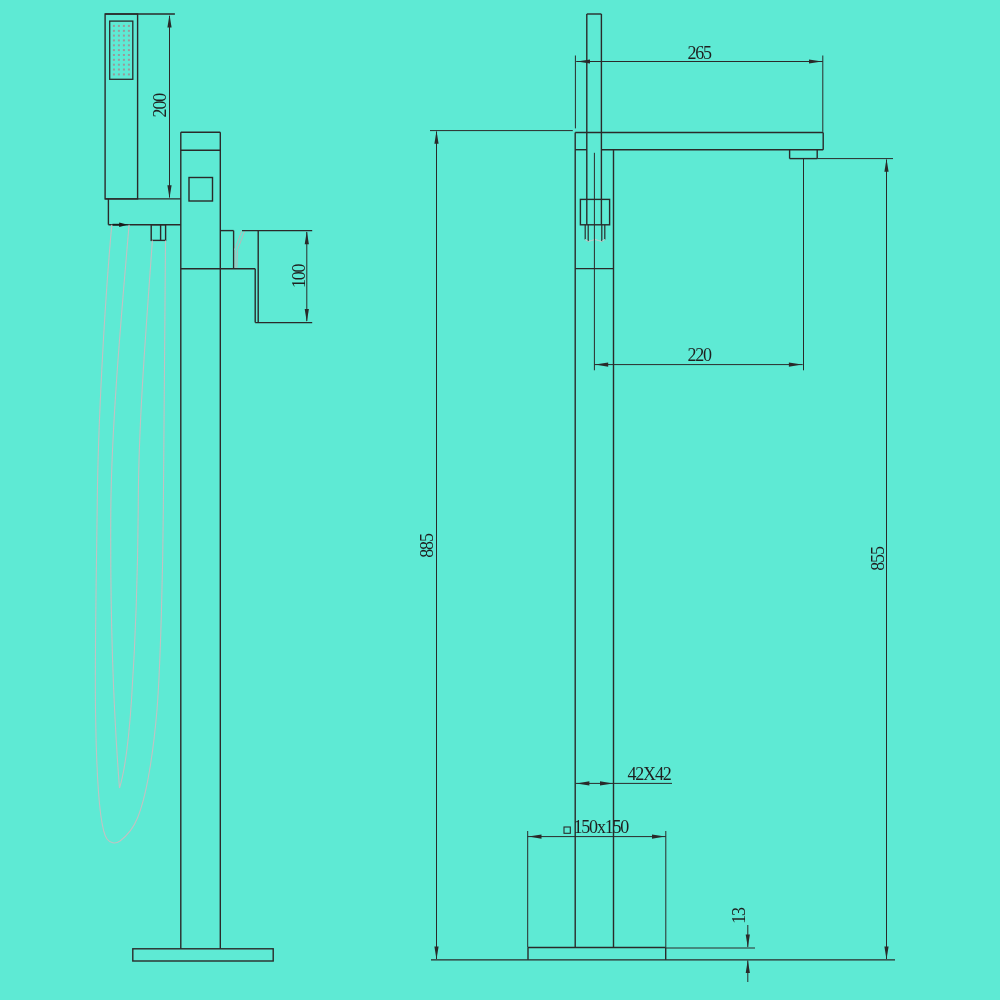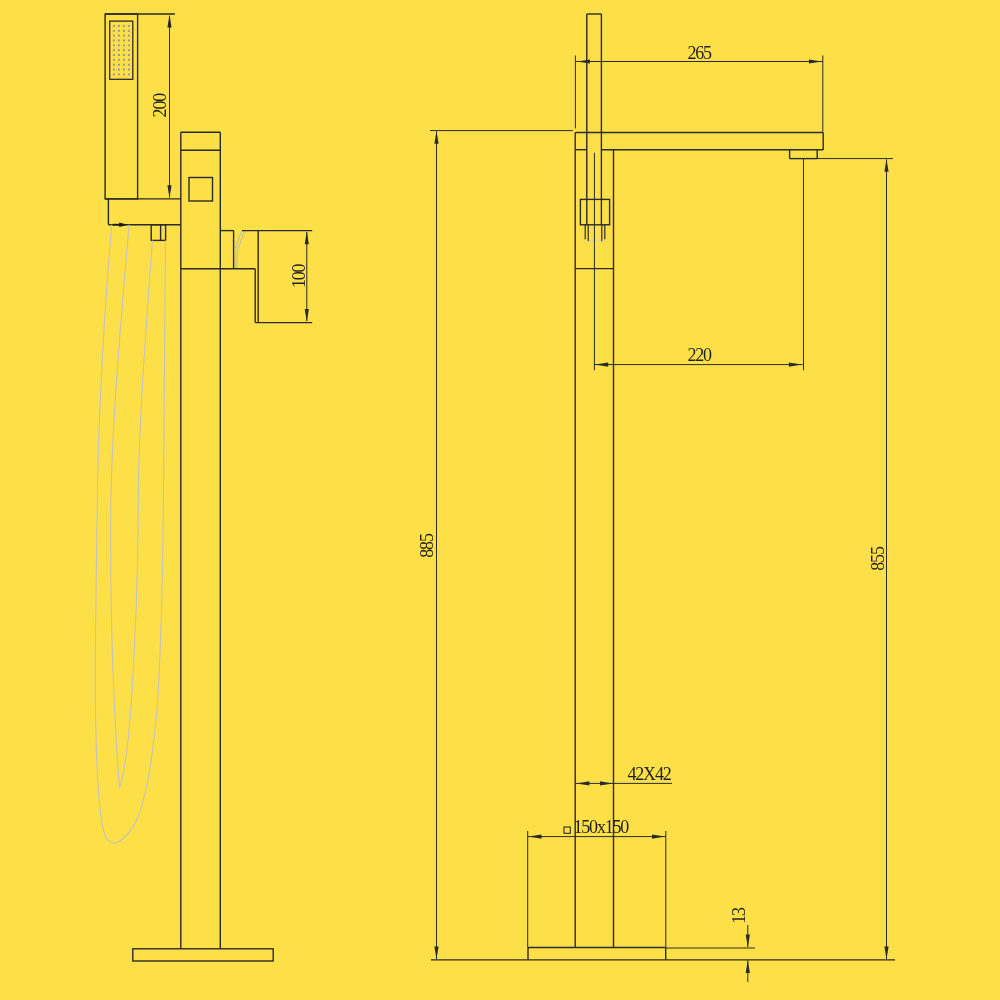--- a/index.html
+++ b/index.html
@@ -1,16 +1,16 @@
 <!DOCTYPE html>
 <html><head>
 <meta charset="utf-8">
 <style>
   html,body{margin:0;padding:0;background:#ffffff;}
-  #page{position:relative;width:1000px;height:1000px;background:#fde047;overflow:hidden;}
+  #page{position:relative;width:1000px;height:1000px;background:#5eead4;overflow:hidden;}
   svg{position:absolute;left:0;top:0;}
   text{font-family:"Liberation Serif", serif;fill:#1f1f1f;}
 </style>
 </head>
 <body>
 <div id="page">
 <svg width="1000" height="1000" viewBox="0 0 1000 1000" fill="none" stroke-linecap="butt">
 
 <g stroke="#2a2a2a" stroke-width="1.4">
   <rect x="105.1" y="14" width="32.5" height="184.9"></rect>

